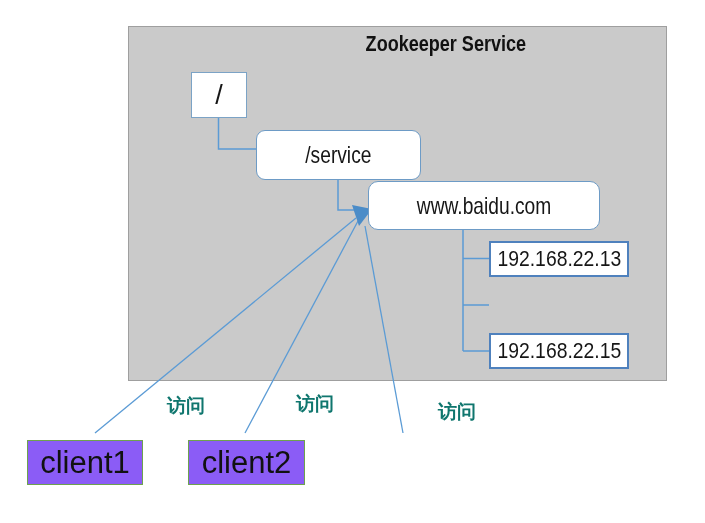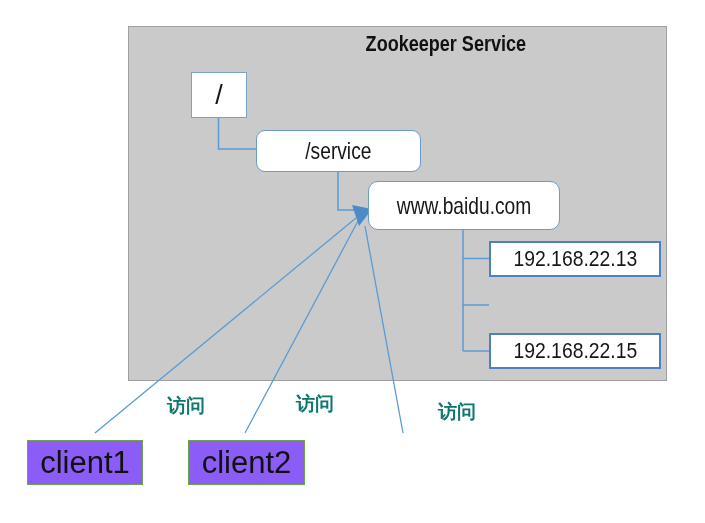--- a/index.html
+++ b/index.html
@@ -20,29 +20,29 @@
     position:absolute;background:#ffffff;box-sizing:border-box;
     display:flex;align-items:center;justify-content:center;color:#161616;
   }
   .squish80{display:inline-block;transform:scaleX(0.80);white-space:nowrap;}
   .squish88{display:inline-block;transform:scaleX(0.88);white-space:nowrap;}
   .node-root{
     left:191px;top:72px;width:56px;height:46px;
     border:1.5px solid #7ba3c6;font-size:27px;
   }
   .node-service{
-    left:256px;top:130px;width:165px;height:42px;border-radius:9px;
+    left:256px;top:130px;width:165px;height:50px;border-radius:9px;
     border:1.5px solid #6d9bc6;font-size:24px;
   }
   .node-domain{
-    left:368px;top:181px;width:192px;height:49px;border-radius:10px;
+    left:368px;top:181px;width:232px;height:49px;border-radius:10px;
     border:1.5px solid #6d9bc6;font-size:24px;
   }
   .node-ip{
-    left:489px;width:172px;height:36px;
+    left:489px;width:140px;height:36px;
     border:2px solid #4f81bd;font-size:22px;
   }
   .node-ip.ip1{top:241px;}
   .node-ip.ip2{top:287px;}
   .node-ip.ip3{top:333px;}
   .client{
     position:absolute;top:440px;height:45px;box-sizing:border-box;
     background:#8b5cf6;border:1.5px solid #6ea24d;
     display:flex;align-items:center;justify-content:center;
     font-size:31px;color:#111111;

